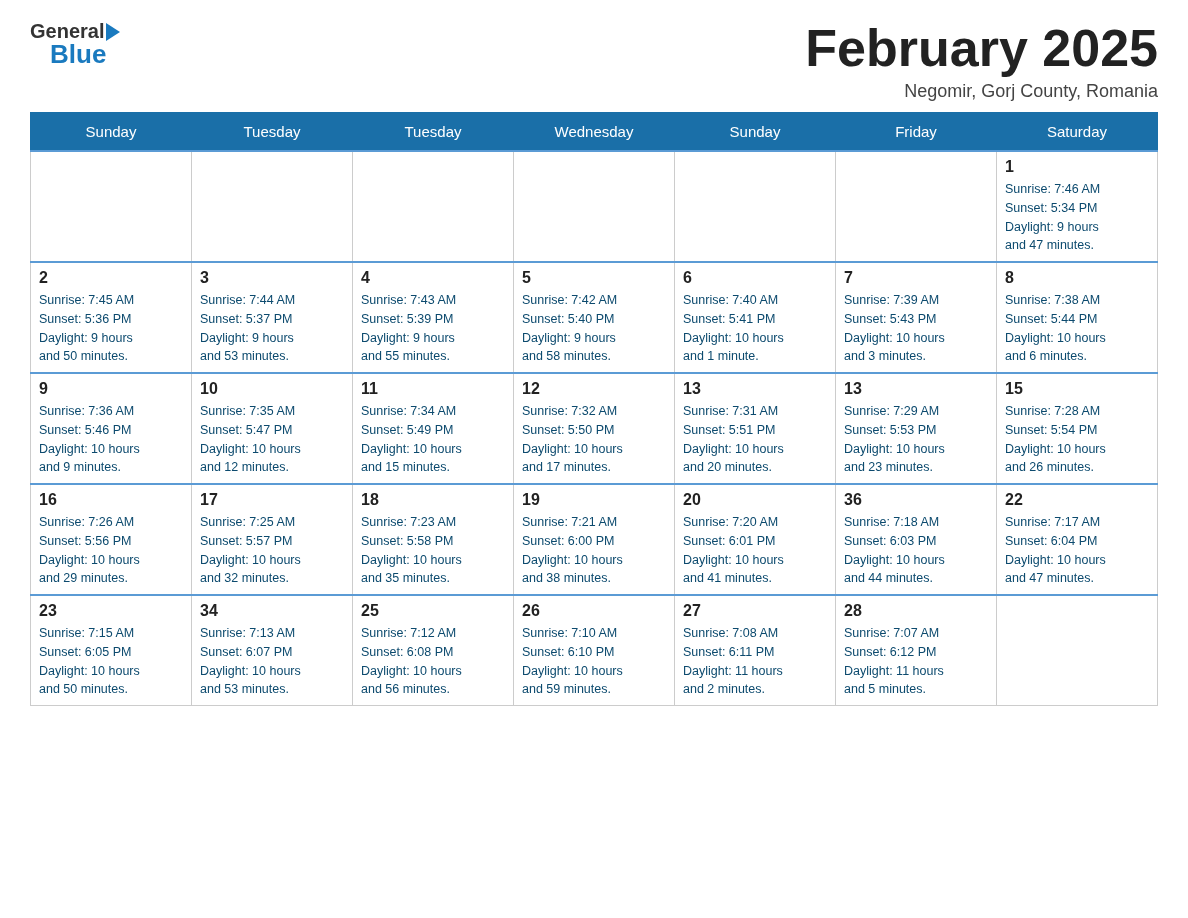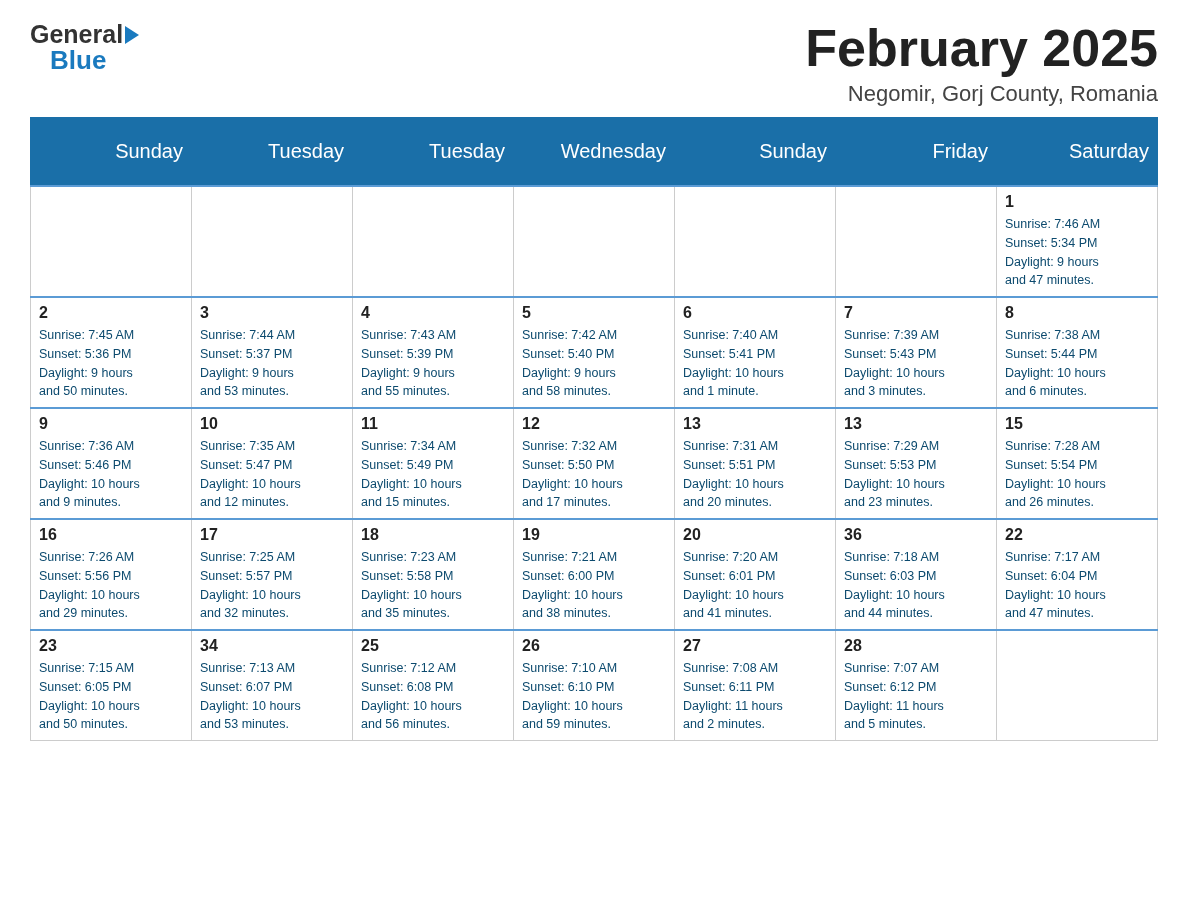--- a/index.html
+++ b/index.html
@@ -15,21 +15,21 @@
       justify-content: space-between;
       align-items: flex-start;
       margin-bottom: 10px;
     }
     .logo {
       display: flex;
       flex-direction: column;
       align-items: flex-start;
     }
     .logo-general {
-      font-size: 25px;
+      font-size: 20px;
       font-weight: bold;
       color: #333;
       display: flex;
       align-items: center;
     }
     .logo-general span.blue-arrow {
       display: inline-block;
       width: 0;
       height: 0;
       border-left: 14px solid #1a7abf;
@@ -49,36 +49,36 @@
     .title-section {
       text-align: right;
     }
     .month-title {
       font-size: 52px;
       font-weight: bold;
       color: #222;
       line-height: 1.1;
     }
     .location {
-      font-size: 22px;
+      font-size: 18px;
       color: #444;
       margin-top: 4px;
     }
     .calendar {
       width: 100%;
       border-collapse: collapse;
       margin-top: 10px;
     }
     .calendar th {
       background: #1a6fa8;
       color: #fff;
-      font-size: 20px;
+      font-size: 15px;
       font-weight: normal;
-      padding: 22px 8px;
-      text-align: right;
+      padding: 10px 8px;
+      text-align: center;
       border: 1px solid #1a6fa8;
     }
     .calendar td {
       border: 1px solid #ccc;
       vertical-align: top;
       padding: 6px 8px;
       width: 14.28%;
       min-height: 110px;
       height: 110px;
     }

